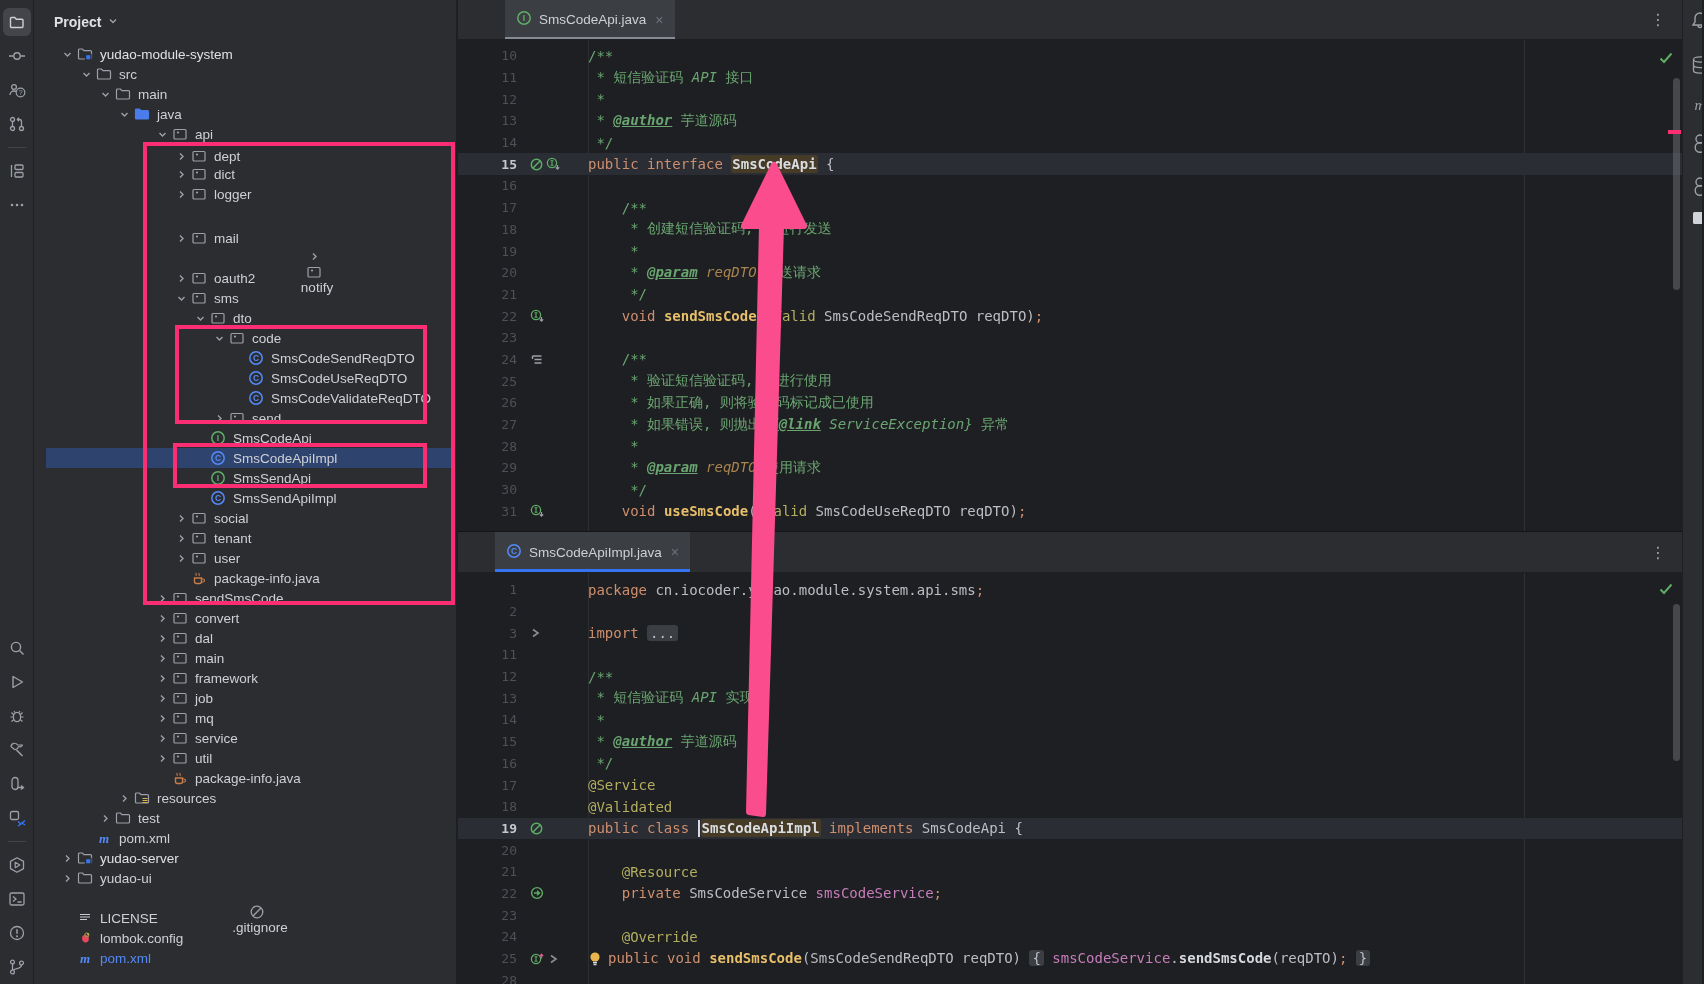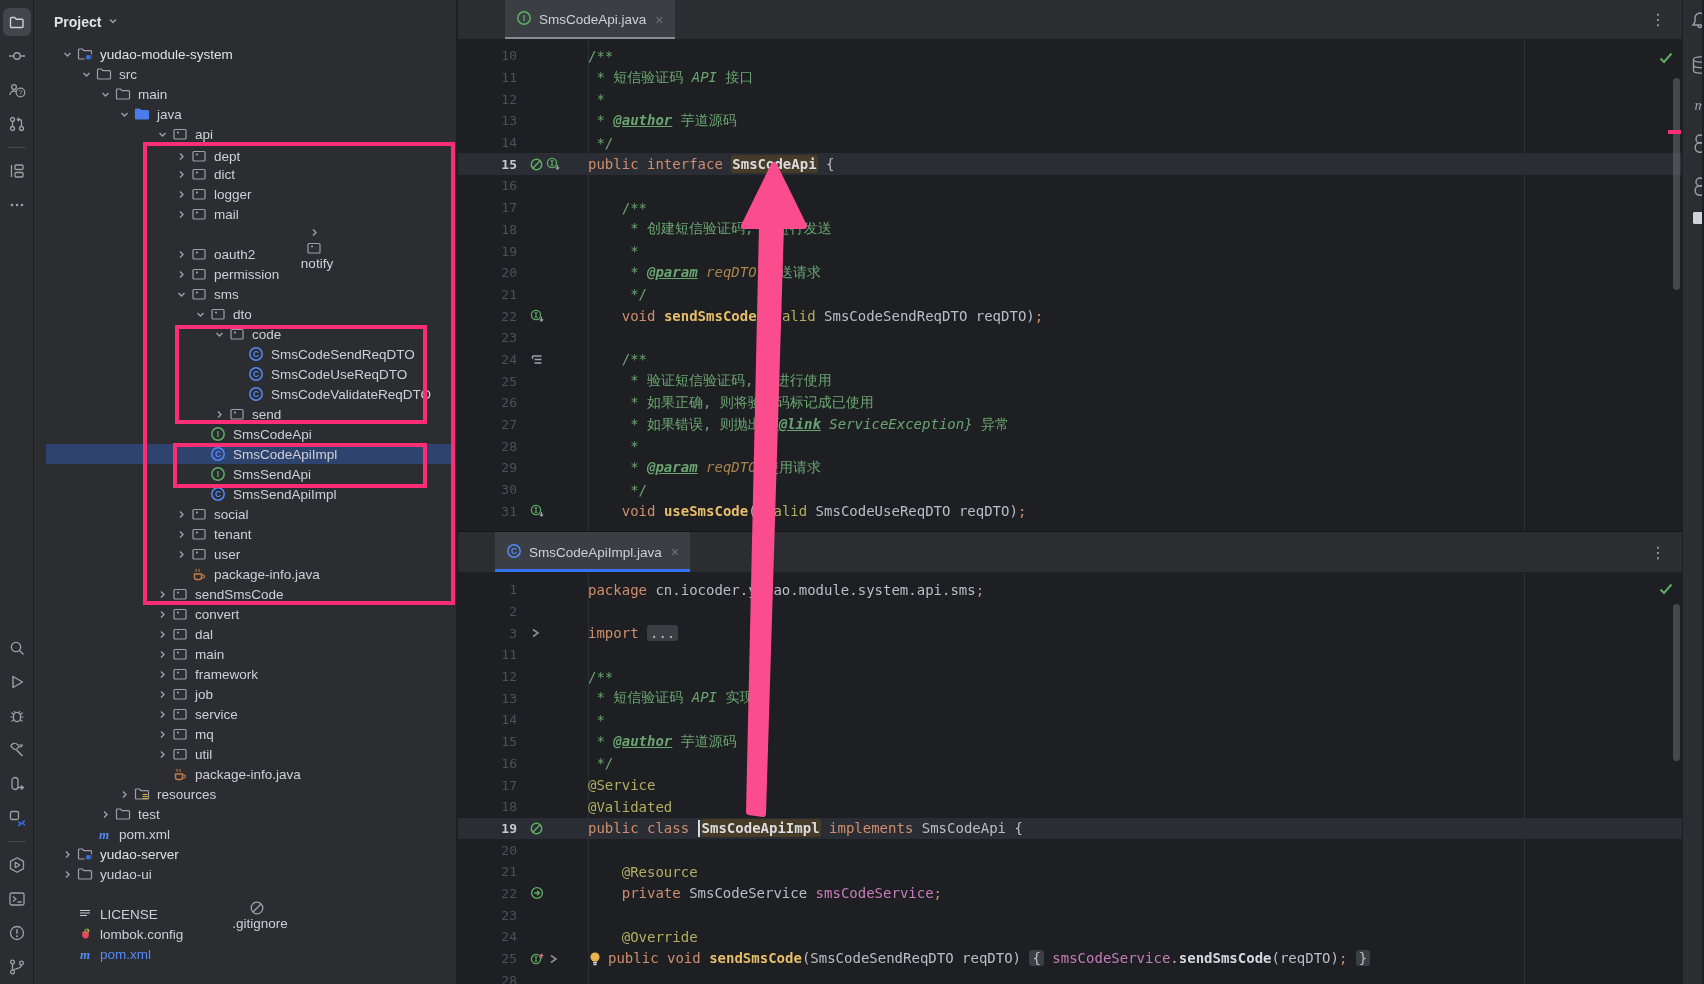--- a/index.html
+++ b/index.html
@@ -366,83 +366,67 @@
           <span class="tr-icon">
             <span style="display: inline-flex; align-items: center;">
               <svg width="16" height="16" viewBox="0 0 16 16">
                 <rect x="2" y="3.5" width="12" height="9.5" rx="1" fill="none" stroke="#9da0a8" stroke-width="1.2"></rect>
                 <circle cx="6" cy="6.5" r="1.1" fill="#9da0a8"></circle>
               </svg>
             </span>
           </span>
           <span class="tr-label">logger</span>
         </div>
+        <div class="tree-row" style="padding-left: 138px; margin-top: 24px;">
+          <span class="tr-chev">
+            <svg width="11" height="11" viewBox="0 0 11 11">
+              <path d="M4 2.5 L7 5.5 L4 8.5" fill="none" stroke="#9da0a8" stroke-width="1.4"></path>
+            </svg>
+          </span>
+          <span class="tr-icon">
+            <span style="display: inline-flex; align-items: center;">
+              <svg width="16" height="16" viewBox="0 0 16 16">
+                <rect x="2" y="3.5" width="12" height="9.5" rx="1" fill="none" stroke="#9da0a8" stroke-width="1.2"></rect>
+                <circle cx="6" cy="6.5" r="1.1" fill="#9da0a8"></circle>
+              </svg>
+            </span>
+          </span>
+          <span class="tr-label">mail</span>
+        </div>
+        <div class="tree-row" style="padding-left: 138px; flex-direction: column;">
+          <span class="tr-chev">
+            <svg width="11" height="11" viewBox="0 0 11 11">
+              <path d="M4 2.5 L7 5.5 L4 8.5" fill="none" stroke="#9da0a8" stroke-width="1.4"></path>
+            </svg>
+          </span>
+          <span class="tr-icon">
+            <span style="display: inline-flex; align-items: center;">
+              <svg width="16" height="16" viewBox="0 0 16 16">
+                <rect x="2" y="3.5" width="12" height="9.5" rx="1" fill="none" stroke="#9da0a8" stroke-width="1.2"></rect>
+                <circle cx="6" cy="6.5" r="1.1" fill="#9da0a8"></circle>
+              </svg>
+            </span>
+          </span>
+          <span class="tr-label">notify</span>
+        </div>
         <div class="tree-row" style="padding-left: 138px;">
           <span class="tr-chev">
             <svg width="11" height="11" viewBox="0 0 11 11">
               <path d="M4 2.5 L7 5.5 L4 8.5" fill="none" stroke="#9da0a8" stroke-width="1.4"></path>
             </svg>
           </span>
           <span class="tr-icon">
             <span style="display: inline-flex; align-items: center;">
               <svg width="16" height="16" viewBox="0 0 16 16">
                 <rect x="2" y="3.5" width="12" height="9.5" rx="1" fill="none" stroke="#9da0a8" stroke-width="1.2"></rect>
                 <circle cx="6" cy="6.5" r="1.1" fill="#9da0a8"></circle>
               </svg>
             </span>
           </span>
-          <span class="tr-label">mail</span>
-        </div>
-        <div class="tree-row" style="padding-left: 138px; flex-direction: column;">
-          <span class="tr-chev">
-            <svg width="11" height="11" viewBox="0 0 11 11">
-              <path d="M4 2.5 L7 5.5 L4 8.5" fill="none" stroke="#9da0a8" stroke-width="1.4"></path>
-            </svg>
-          </span>
-          <span class="tr-icon">
-            <span style="display: inline-flex; align-items: center;">
-              <svg width="16" height="16" viewBox="0 0 16 16">
-                <rect x="2" y="3.5" width="12" height="9.5" rx="1" fill="none" stroke="#9da0a8" stroke-width="1.2"></rect>
-                <circle cx="6" cy="6.5" r="1.1" fill="#9da0a8"></circle>
-              </svg>
-            </span>
-          </span>
-          <span class="tr-label">notify</span>
-        </div>
-        <div class="tree-row" style="padding-left: 138px;">
-          <span class="tr-chev">
-            <svg width="11" height="11" viewBox="0 0 11 11">
-              <path d="M4 2.5 L7 5.5 L4 8.5" fill="none" stroke="#9da0a8" stroke-width="1.4"></path>
-            </svg>
-          </span>
-          <span class="tr-icon">
-            <span style="display: inline-flex; align-items: center;">
-              <svg width="16" height="16" viewBox="0 0 16 16">
-                <rect x="2" y="3.5" width="12" height="9.5" rx="1" fill="none" stroke="#9da0a8" stroke-width="1.2"></rect>
-                <circle cx="6" cy="6.5" r="1.1" fill="#9da0a8"></circle>
-              </svg>
-            </span>
-          </span>
           <span class="tr-label">oauth2</span>
-        </div>
-        <div class="tree-row" style="padding-left: 138px;">
-          <span class="tr-chev">
-            <svg width="11" height="11" viewBox="0 0 11 11">
-              <path d="M4 2.5 L7 5.5 L4 8.5" fill="none" stroke="#9da0a8" stroke-width="1.4"></path>
-            </svg>
-          </span>
-          <span class="tr-icon">
-            <span style="display: inline-flex; align-items: center;">
-              <svg width="16" height="16" viewBox="0 0 16 16">
-                <rect x="2" y="3.5" width="12" height="9.5" rx="1" fill="none" stroke="#9da0a8" stroke-width="1.2"></rect>
-                <circle cx="6" cy="6.5" r="1.1" fill="#9da0a8"></circle>
-              </svg>
-            </span>
-          </span>
-          <span class="tr-label">permission</span>
         </div>
         <div class="tree-row" style="padding-left: 138px;">
           <span class="tr-chev">
             <svg width="11" height="11" viewBox="0 0 11 11">
               <path d="M2.5 4 L5.5 7 L8.5 4" fill="none" stroke="#9da0a8" stroke-width="1.4"></path>
             </svg>
           </span>
           <span class="tr-icon">
             <span style="display: inline-flex; align-items: center;">
               <svg width="16" height="16" viewBox="0 0 16 16">
@@ -748,37 +732,37 @@
             </svg>
           </span>
           <span class="tr-icon">
             <span style="display: inline-flex; align-items: center;">
               <svg width="16" height="16" viewBox="0 0 16 16">
                 <rect x="2" y="3.5" width="12" height="9.5" rx="1" fill="none" stroke="#9da0a8" stroke-width="1.2"></rect>
                 <circle cx="6" cy="6.5" r="1.1" fill="#9da0a8"></circle>
               </svg>
             </span>
           </span>
+          <span class="tr-label">mq</span>
+        </div>
+        <div class="tree-row" style="padding-left: 119px;">
+          <span class="tr-chev">
+            <svg width="11" height="11" viewBox="0 0 11 11">
+              <path d="M4 2.5 L7 5.5 L4 8.5" fill="none" stroke="#9da0a8" stroke-width="1.4"></path>
+            </svg>
+          </span>
+          <span class="tr-icon">
+            <span style="display: inline-flex; align-items: center;">
+              <svg width="16" height="16" viewBox="0 0 16 16">
+                <rect x="2" y="3.5" width="12" height="9.5" rx="1" fill="none" stroke="#9da0a8" stroke-width="1.2"></rect>
+                <circle cx="6" cy="6.5" r="1.1" fill="#9da0a8"></circle>
+              </svg>
+            </span>
+          </span>
           <span class="tr-label">service</span>
-        </div>
-        <div class="tree-row" style="padding-left: 119px;">
-          <span class="tr-chev">
-            <svg width="11" height="11" viewBox="0 0 11 11">
-              <path d="M4 2.5 L7 5.5 L4 8.5" fill="none" stroke="#9da0a8" stroke-width="1.4"></path>
-            </svg>
-          </span>
-          <span class="tr-icon">
-            <span style="display: inline-flex; align-items: center;">
-              <svg width="16" height="16" viewBox="0 0 16 16">
-                <rect x="2" y="3.5" width="12" height="9.5" rx="1" fill="none" stroke="#9da0a8" stroke-width="1.2"></rect>
-                <circle cx="6" cy="6.5" r="1.1" fill="#9da0a8"></circle>
-              </svg>
-            </span>
-          </span>
-          <span class="tr-label">mq</span>
         </div>
         <div class="tree-row" style="padding-left: 119px;">
           <span class="tr-chev">
             <svg width="11" height="11" viewBox="0 0 11 11">
               <path d="M4 2.5 L7 5.5 L4 8.5" fill="none" stroke="#9da0a8" stroke-width="1.4"></path>
             </svg>
           </span>
           <span class="tr-icon">
             <span style="display: inline-flex; align-items: center;">
               <svg width="16" height="16" viewBox="0 0 16 16">

